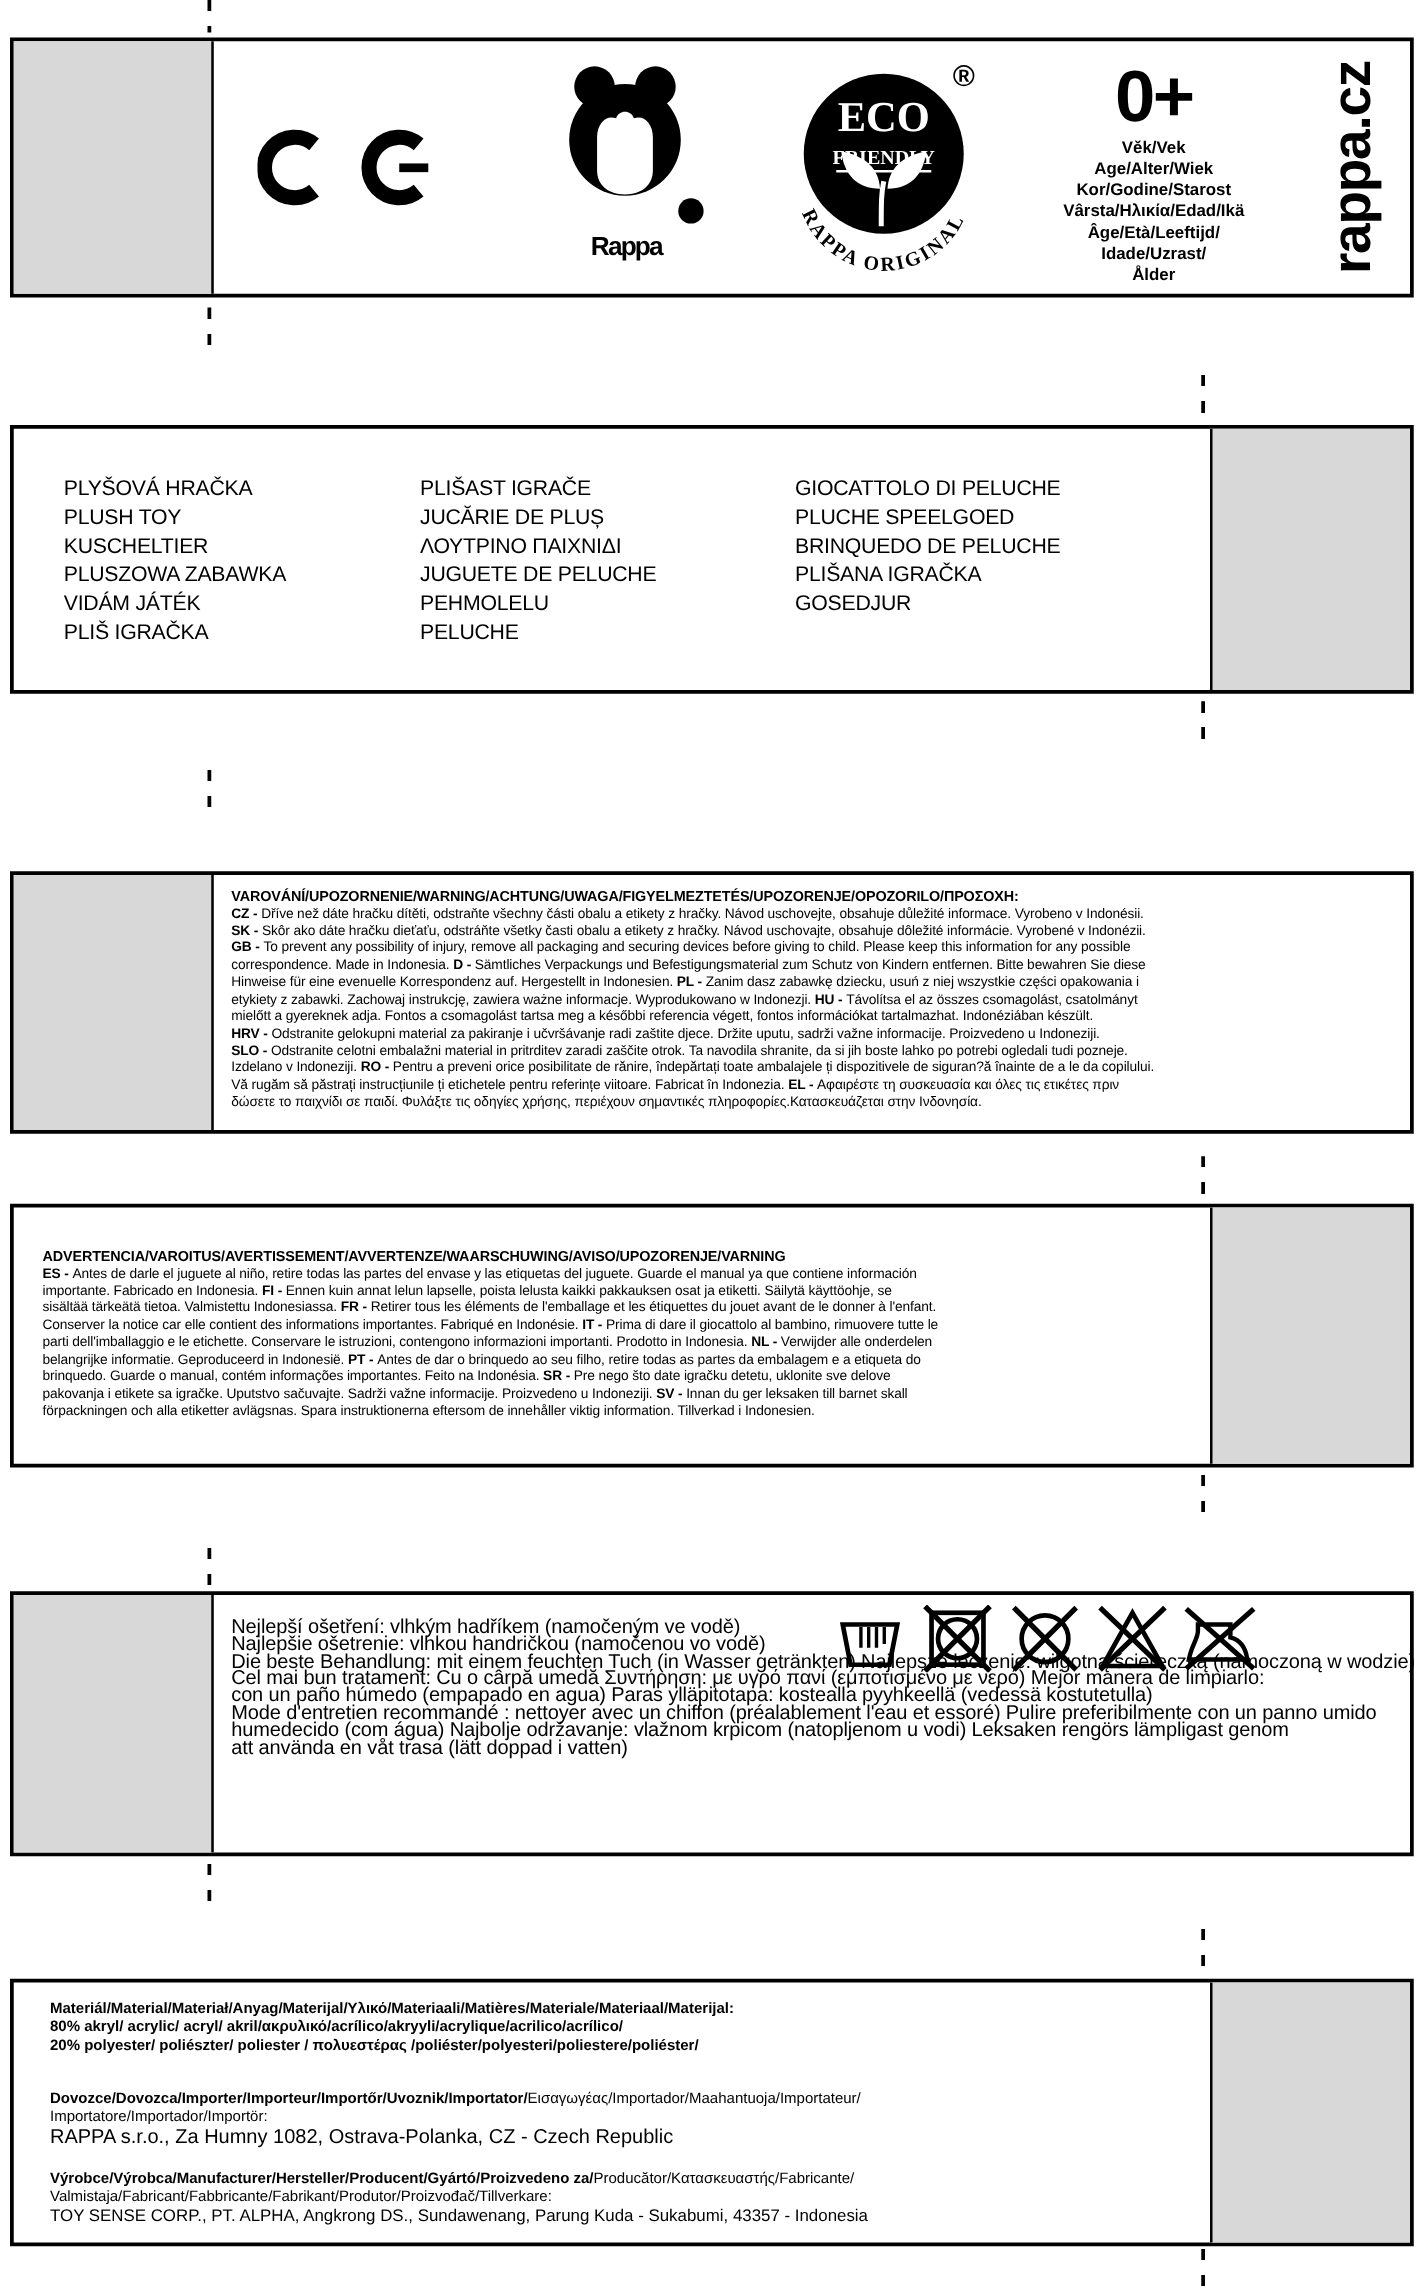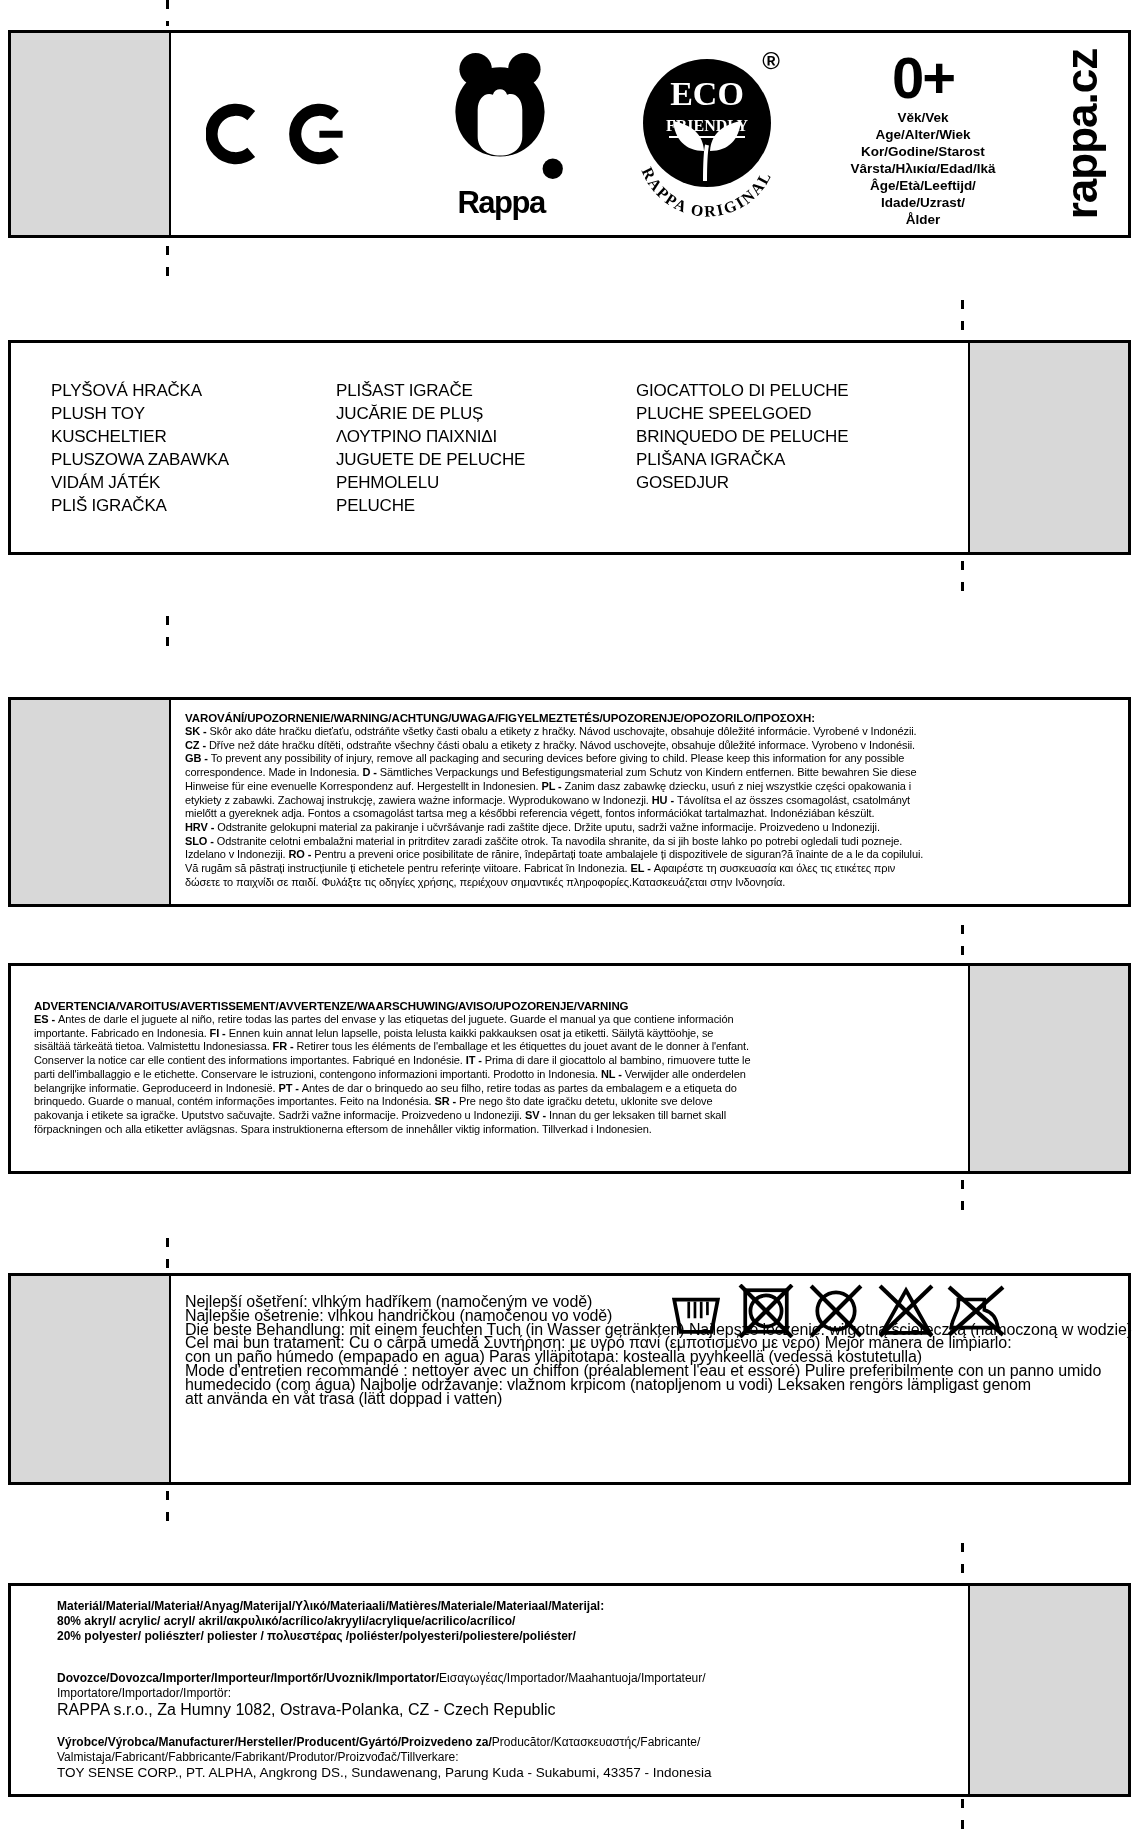--- a/index.html
+++ b/index.html
@@ -6,21 +6,21 @@
   .page{position:relative;width:1139px;height:1829px;background:#fff;overflow:hidden;
         font-family:"Liberation Sans","DejaVu Sans",sans-serif;color:#000;}
   .box{position:absolute;left:8px;width:1117px;border:3px solid #000;background:#fff;}
   .grayblock{position:absolute;top:0;bottom:0;width:158px;background:#d8d8d8;}
   .grayblock.left{left:0;border-right:2px solid #000;}
   .grayblock.right{right:0;border-left:2px solid #000;}
   .vdash{position:absolute;width:3px;background:repeating-linear-gradient(#000 0 9px,transparent 9px 21px);}
   
   .hdr-ce{position:absolute;left:195px;top:48px;}
   .hdr-bear{position:absolute;left:415px;top:14px;width:150px;text-align:center;}
-  .bear-word{font-weight:bold;font-size:31px;letter-spacing:-1.5px;margin-top:-6px;}
+  .bear-word{font-weight:bold;font-size:21px;letter-spacing:-1.5px;margin-top:-6px;}
   .hdr-eco{position:absolute;left:612px;top:10px;}
   .hdr-age{position:absolute;left:822px;top:16px;width:180px;text-align:center;}
   .age-big{font-weight:bold;font-size:58px;line-height:58px;letter-spacing:-2px;}
   .age-lines{font-weight:bold;font-size:13.5px;line-height:17px;margin-top:2px;}
   .hdr-site{position:absolute;right:14px;top:0;bottom:0;width:64px;display:flex;align-items:center;justify-content:center;}
   .hdr-site span{transform:rotate(-90deg);white-space:nowrap;font-weight:bold;font-size:44px;letter-spacing:-1px;}
   
   .pncol{position:absolute;top:36px;font-weight:normal;font-size:17px;line-height:23px;letter-spacing:-0.2px;white-space:nowrap;}
   
   .warntitle{font-weight:bold;font-size:11.5px;line-height:14px;letter-spacing:-0.1px;}
@@ -140,22 +140,22 @@
         <div class="ln">PLIŠANA IGRAČKA</div>
         <div class="ln">GOSEDJUR</div>
       </div>
   </div>
 
   <div class="box" style="top:653px;height:204px;margin-top:44px;">
     <div class="grayblock left"></div>
     <div style="position:absolute;left:174px;top:11px;right:8px;">
       <div class="warntitle">VAROVÁNÍ/UPOZORNENIE/WARNING/ACHTUNG/UWAGA/FIGYELMEZTETÉS/UPOZORENJE/OPOZORILO/ΠΡΟΣΟΧΗ:</div>
       <div class="warnbody">
+          <div class="ln"><b>CZ - </b>Dříve než dáte hračku dítěti, odstraňte všechny části obalu a etikety z hračky. Návod uschovejte, obsahuje důležité informace. Vyrobeno v Indonésii.</div>
           <div class="ln"><b>SK - </b>Skôr ako dáte hračku dieťaťu, odstráňte všetky časti obalu a etikety z hračky. Návod uschovajte, obsahuje dôležité informácie. Vyrobené v Indonézii.</div>
-          <div class="ln"><b>CZ - </b>Dříve než dáte hračku dítěti, odstraňte všechny části obalu a etikety z hračky. Návod uschovejte, obsahuje důležité informace. Vyrobeno v Indonésii.</div>
           <div class="ln"><b>GB - </b>To prevent any possibility of injury, remove all packaging and securing devices before giving to child. Please keep this information for any possible</div>
           <div class="ln">correspondence. Made in Indonesia. <b>D - </b>Sämtliches Verpackungs und Befestigungsmaterial zum Schutz von Kindern entfernen. Bitte bewahren Sie diese</div>
           <div class="ln">Hinweise für eine evenuelle Korrespondenz auf. Hergestellt in Indonesien. <b>PL - </b>Zanim dasz zabawkę dziecku, usuń z niej wszystkie części opakowania i</div>
           <div class="ln">etykiety z zabawki. Zachowaj instrukcję, zawiera ważne informacje. Wyprodukowano w Indonezji.  <b>HU - </b>Távolítsa el az összes csomagolást, csatolmányt</div>
           <div class="ln">mielőtt a gyereknek adja. Fontos a csomagolást tartsa meg a későbbi referencia végett, fontos információkat tartalmazhat. Indonéziában készült.</div>
           <div class="ln"><b>HRV - </b>Odstranite gelokupni material za pakiranje i učvršávanje radi zaštite djece. Držite uputu, sadrži važne informacije. Proizvedeno u Indoneziji.</div>
           <div class="ln"><b>SLO - </b>Odstranite celotni embalažni material in pritrditev zaradi zaščite otrok. Ta navodila shranite, da si jih boste lahko po potrebi ogledali tudi pozneje.</div>
           <div class="ln">Izdelano v Indoneziji. <b>RO - </b>Pentru a preveni orice posibilitate de rănire, îndepărtați toate ambalajele ți dispozitivele de siguran?ă înainte de a le da copilului.</div>
           <div class="ln">Vă rugăm să păstrați instrucțiunile ți etichetele pentru referințe viitoare. Fabricat în Indonezia. <b>EL - </b>Αφαιρέστε τη συσκευασία και όλες τις ετικέτες πριν</div>
           <div class="ln">δώσετε το παιχνίδι σε παιδί.  Φυλάξτε τις οδηγίες χρήσης, περιέχουν σημαντικές πληροφορίες.Κατασκευάζεται στην Ινδονησία.</div>
@@ -222,21 +222,21 @@
           <div class="ln">con un paño húmedo (empapado en agua)  Paras ylläpitotapa: kostealla pyyhkeellä (vedessä kostutetulla)</div>
           <div class="ln">Mode d'entretien recommandé : nettoyer avec un chiffon (préalablement l'eau et essoré)   Pulire preferibilmente con un panno umido</div>
           <div class="ln">humedecido (com água)   Najbolje održavanje: vlažnom krpicom (natopljenom u vodi)   Leksaken rengörs lämpligast genom</div>
           <div class="ln">att använda en våt trasa (lätt doppad i vatten)</div>
         </div>
     </div>
   </div>
 
   <div class="box" style="top:1583px;height:208px;">
     <div class="grayblock right"></div>
-    <div style="position:absolute;left:29px;top:13px;width:900px;margin-left:17px;">
+    <div style="position:absolute;left:29px;top:13px;width:900px;">
       <div class="matbody">
           <div class="ln"><b>Materiál/Material/Materiał/Anyag/Materijal/Υλικό/Materiaali/Matières/Materiale/Materiaal/Materijal:</b></div>
           <div class="ln"><b>80% akryl/ acrylic/ acryl/ akril/ακρυλικό/acrílico/akryyli/acrylique/acrilico/acrílico/</b></div>
           <div class="ln"><b>20% polyester/ poliészter/ poliester / πολυεστέρας /poliéster/polyesteri/poliestere/poliéster/</b></div>
         </div>
       <div style="height:27px;"></div>
       <div class="matbody">
           <div class="ln"><b>Dovozce/Dovozca/Importer/Importeur/Importőr/Uvoznik/Importator/</b>Eισαγωγέας/Importador/Maahantuoja/Importateur/</div>
           <div class="ln">Importatore/Importador/Importör:</div>
         </div>

